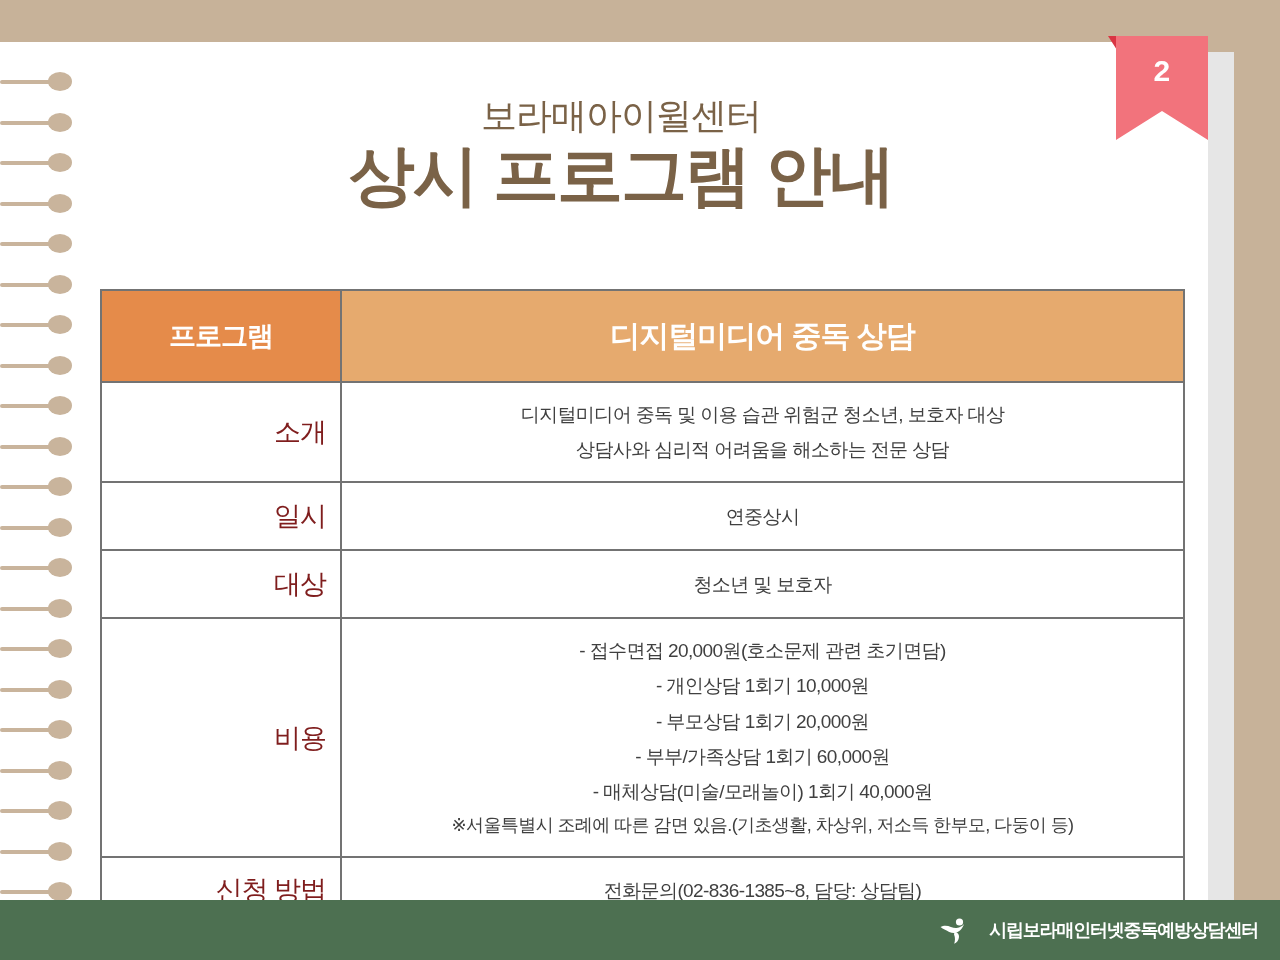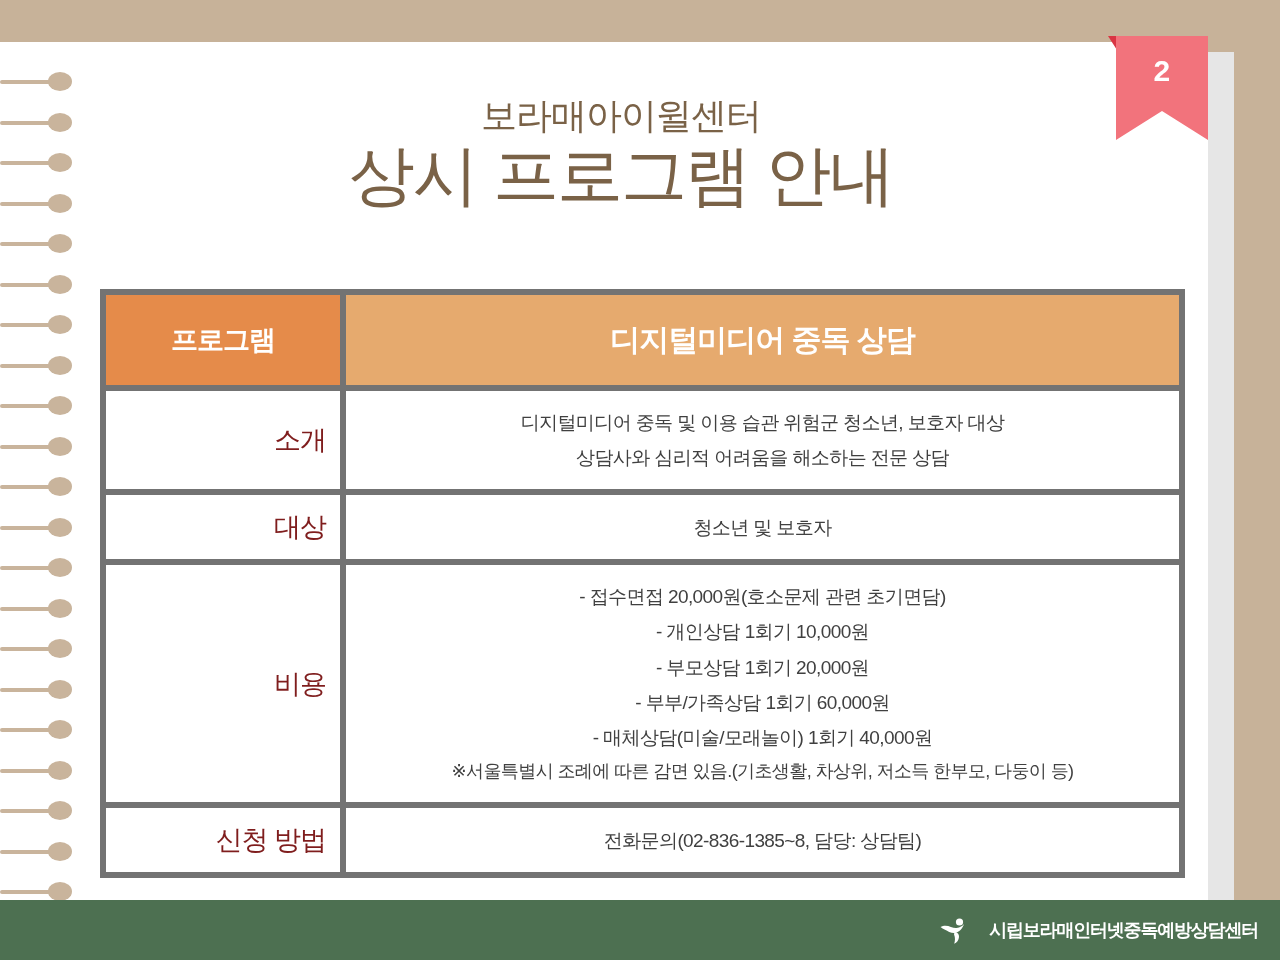--- a/index.html
+++ b/index.html
@@ -124,41 +124,41 @@
   .subtitle {
     color: #7a6247;
     font-size: 36px;
     font-weight: normal;
     line-height: 1.1;
     letter-spacing: -1px;
   }
   .maintitle {
     color: #7a6247;
     font-size: 66px;
-    font-weight: normal;
+    font-weight: bold;
     line-height: 1.15;
     letter-spacing: -2px;
     margin-top: 2px;
   }
 
   
   .table-wrap {
     position: absolute;
     left: 100px;
     top: 289px;
     width: 1085px;
     z-index: 4;
   }
   table.prog {
     width: 100%;
     border-collapse: collapse;
     table-layout: fixed;
   }
   table.prog td, table.prog th {
-    border: 6px solid #737373;
+    border: 2px solid #737373;
     vertical-align: middle;
     padding: 14px;
   }
   .col-label { width: 240px; }
 
   .hdr-label {
     background: #e58b4a;
     color: #ffffff;
     font-size: 27px;
     font-weight: bold;
@@ -352,20 +352,24 @@
         </tr>
 
         <tr class="r-intro">
           <td class="rowlabel">소개</td>
           <td class="rowvalue">
             <span class="line">디지털미디어 중독 및 이용 습관 위험군 청소년, 보호자 대상</span>
             <span class="line">상담사와 심리적 어려움을 해소하는 전문 상담</span>
           </td>
         </tr>
 
+        <tr class="r-when">
+          <td class="rowlabel">일시</td>
+          <td class="rowvalue">연중상시</td>
+        </tr>
 
         <tr class="r-who">
           <td class="rowlabel">대상</td>
           <td class="rowvalue">청소년 및 보호자</td>
         </tr>
 
         <tr class="r-cost">
           <td class="rowlabel">비용</td>
           <td class="rowvalue">
             <span class="line">- 접수면접 20,000원(호소문제 관련 초기면담)</span>

